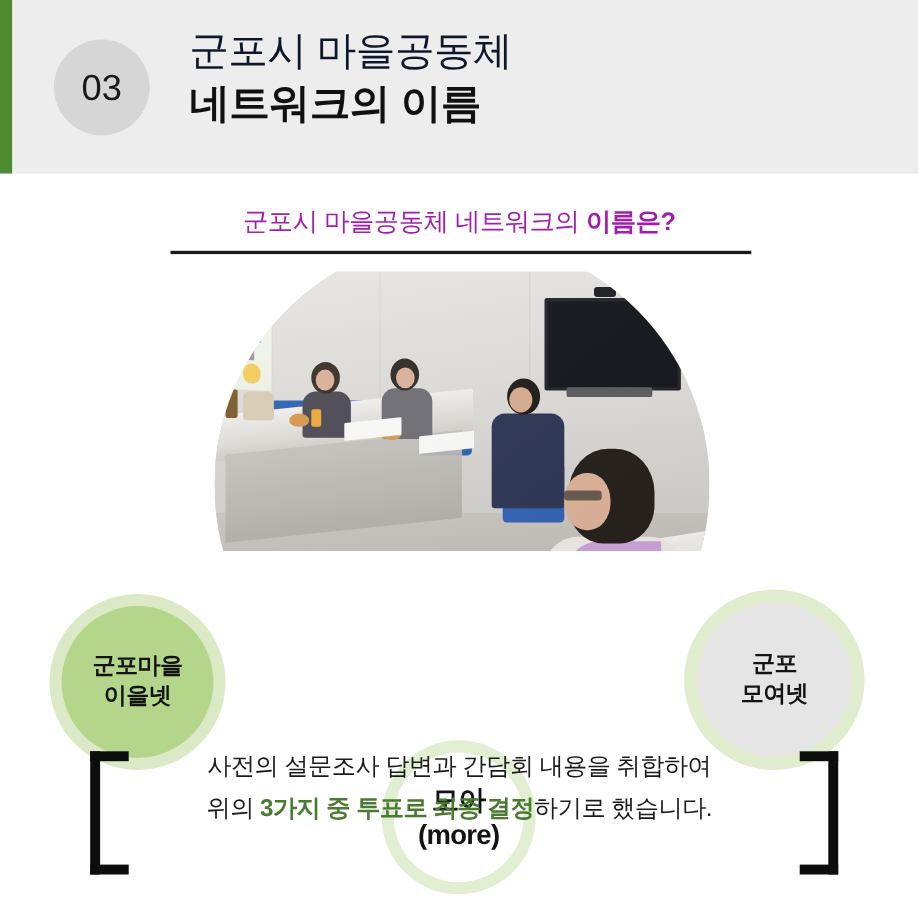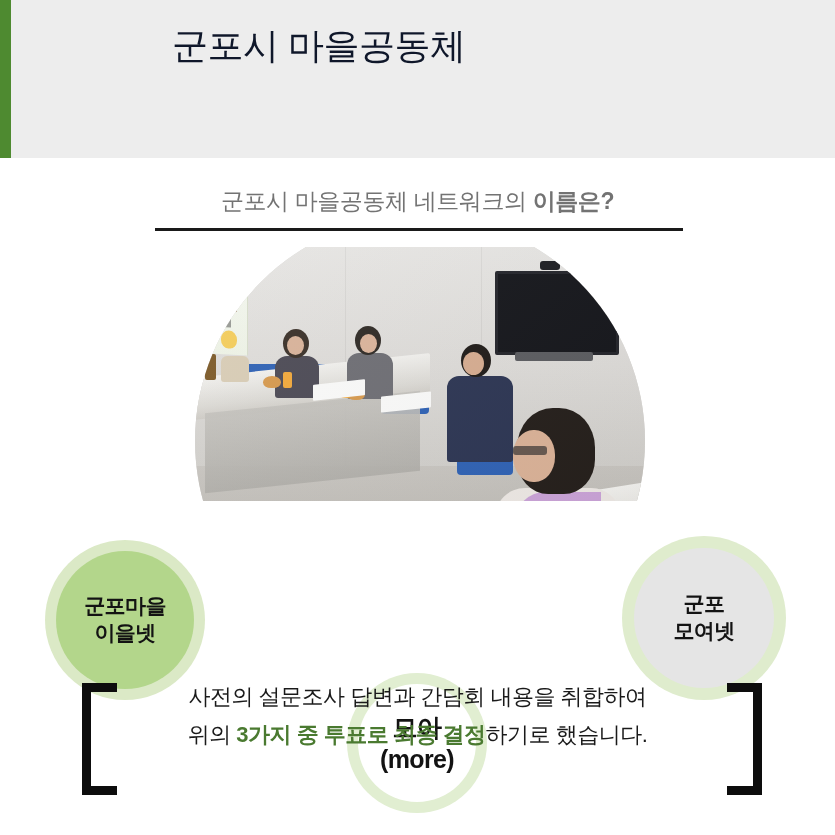--- a/index.html
+++ b/index.html
@@ -84,21 +84,21 @@
   
   .subtitle-wrap {
     position: absolute;
     left: 0;
     top: 28px;
     width: 835px;
     text-align: center;
   }
   .subtitle-text {
     font-size: 23px;
-    color: #737373;
+    color: #a21caf;
     letter-spacing: -0.4px;
     white-space: nowrap;
   }
   .subtitle-text .bold {
     font-weight: bold;
   }
   .subtitle-rule {
     position: absolute;
     left: 155px;
     top: 70px;
@@ -313,23 +313,27 @@
     top: 683px;
     border-right: 9px solid #0d0d0d;
   }
 </style>
 </head>
 <body>
 
 <div class="header">
   <div class="header-accent-bar"></div>
 
+  <div class="badge-circle">
+    <span class="badge-number">03</span>
+  </div>
 
   <div class="header-titles">
     <div class="header-title-line1">군포시 마을공동체</div>
+    <div class="header-title-line2">네트워크의 이름</div>
   </div>
 </div>
 
 <div class="body-area">
 
   <div class="subtitle-wrap">
     <span class="subtitle-text"><span>군포시 마을공동체 네트워크의 </span><span class="bold">이름은?</span></span>
   </div>
   <div class="subtitle-rule"></div>
 

